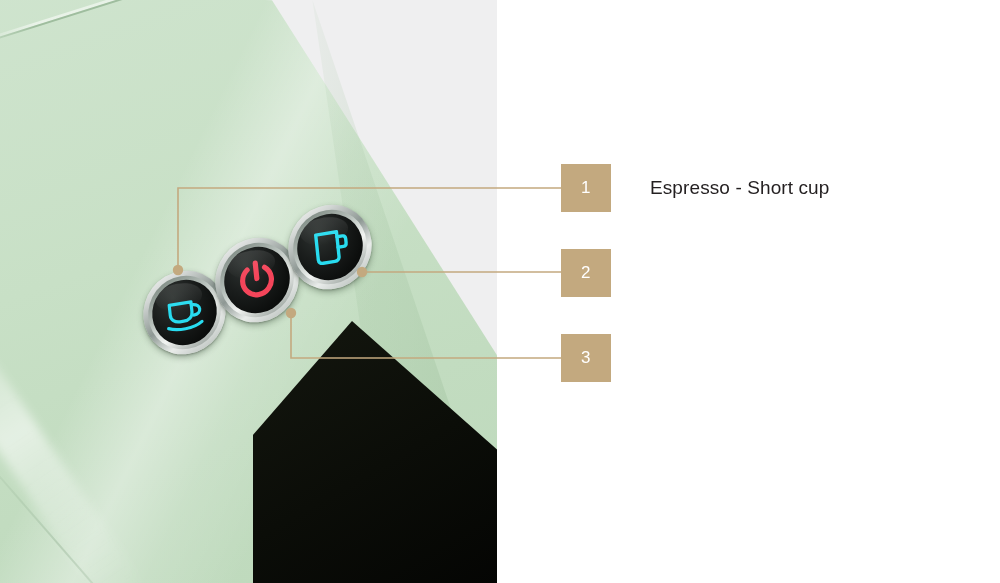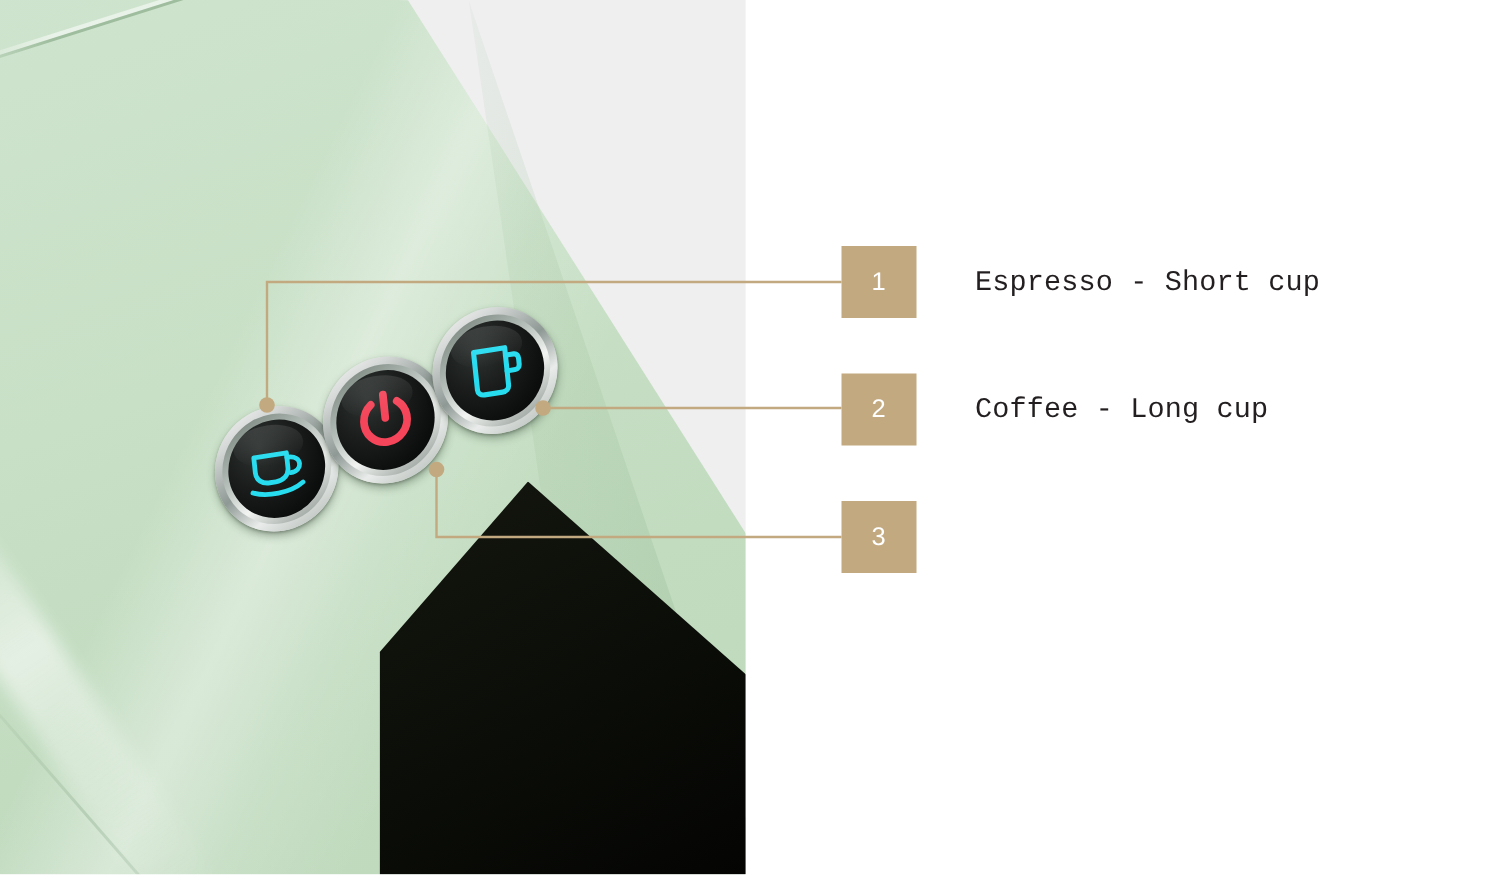--- a/index.html
+++ b/index.html
@@ -217,21 +217,21 @@
     display: flex;
     align-items: center;
     justify-content: center;
     letter-spacing: 0.5px;
     flex: none;
   }
   .legend-label {
     margin-left: 39px;
     color: #231f20;
     font-size: 19px;
-    font-family: Liberation Mono, monospace;
+    font-family: Liberation Sans, sans-serif;
     white-space: nowrap;
     letter-spacing: 0.1px;
   }
 </style>
 </head>
 <body>
 
 <div id="stage">
 
   <div id="photo">
@@ -308,20 +308,19 @@
     </g>
   </svg>
 
   <div class="legend-row" id="row-1">
     <div class="badge">1</div>
     <div class="legend-label">Espresso - Short cup</div>
   </div>
 
   <div class="legend-row" id="row-2">
     <div class="badge">2</div>
-    <div class="legend-label">Coffee - Long cup</div>
   </div>
 
   <div class="legend-row" id="row-3">
     <div class="badge">3</div>
   </div>
 
 </div>
 
 </body></html>

